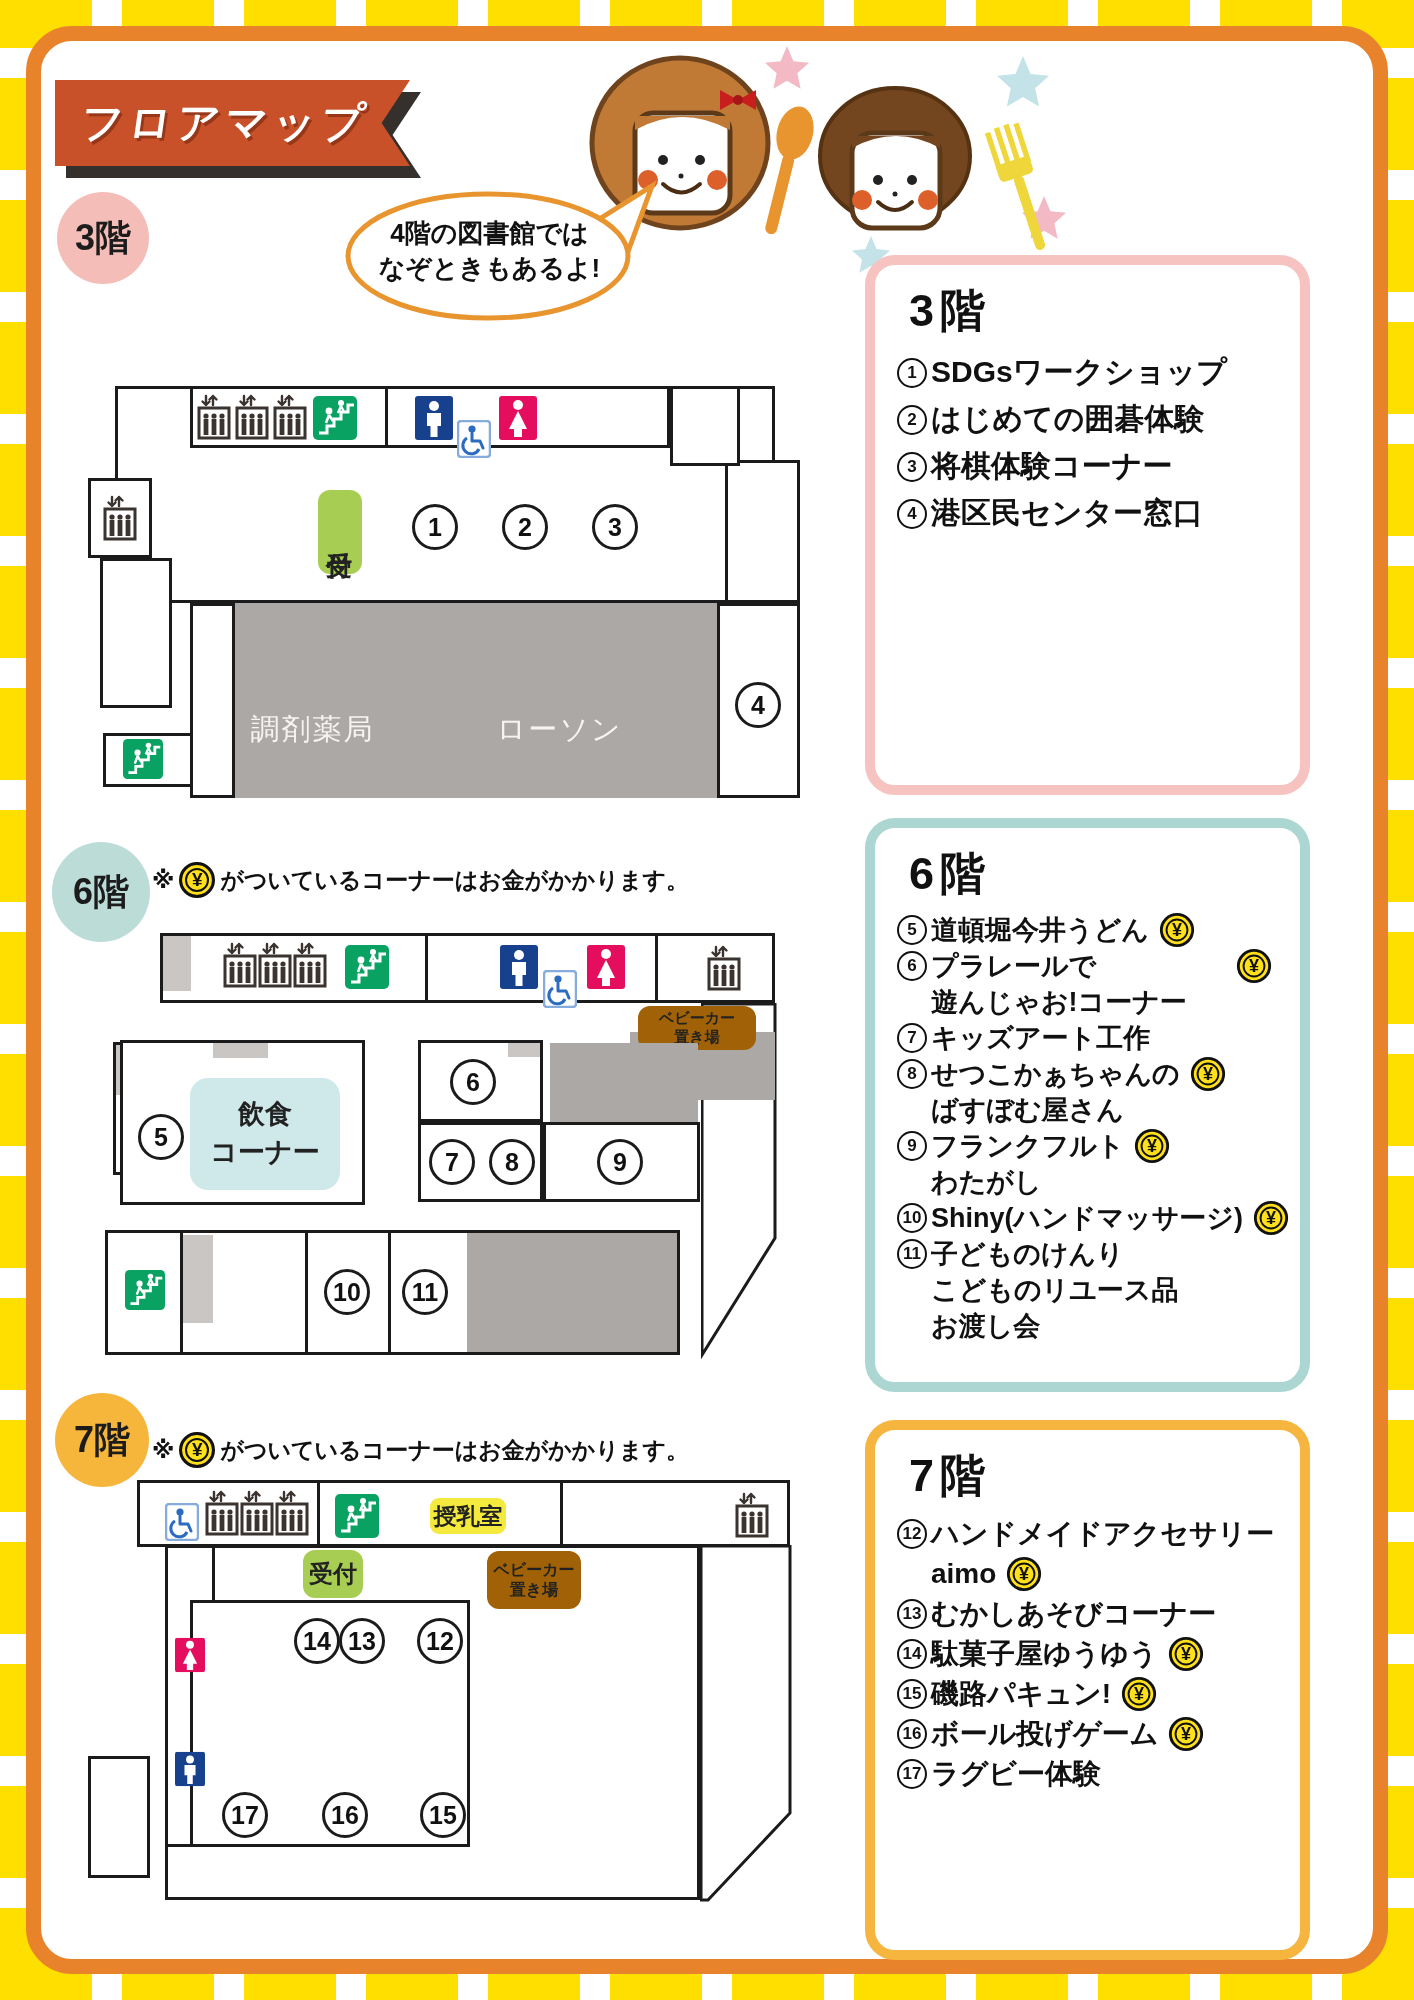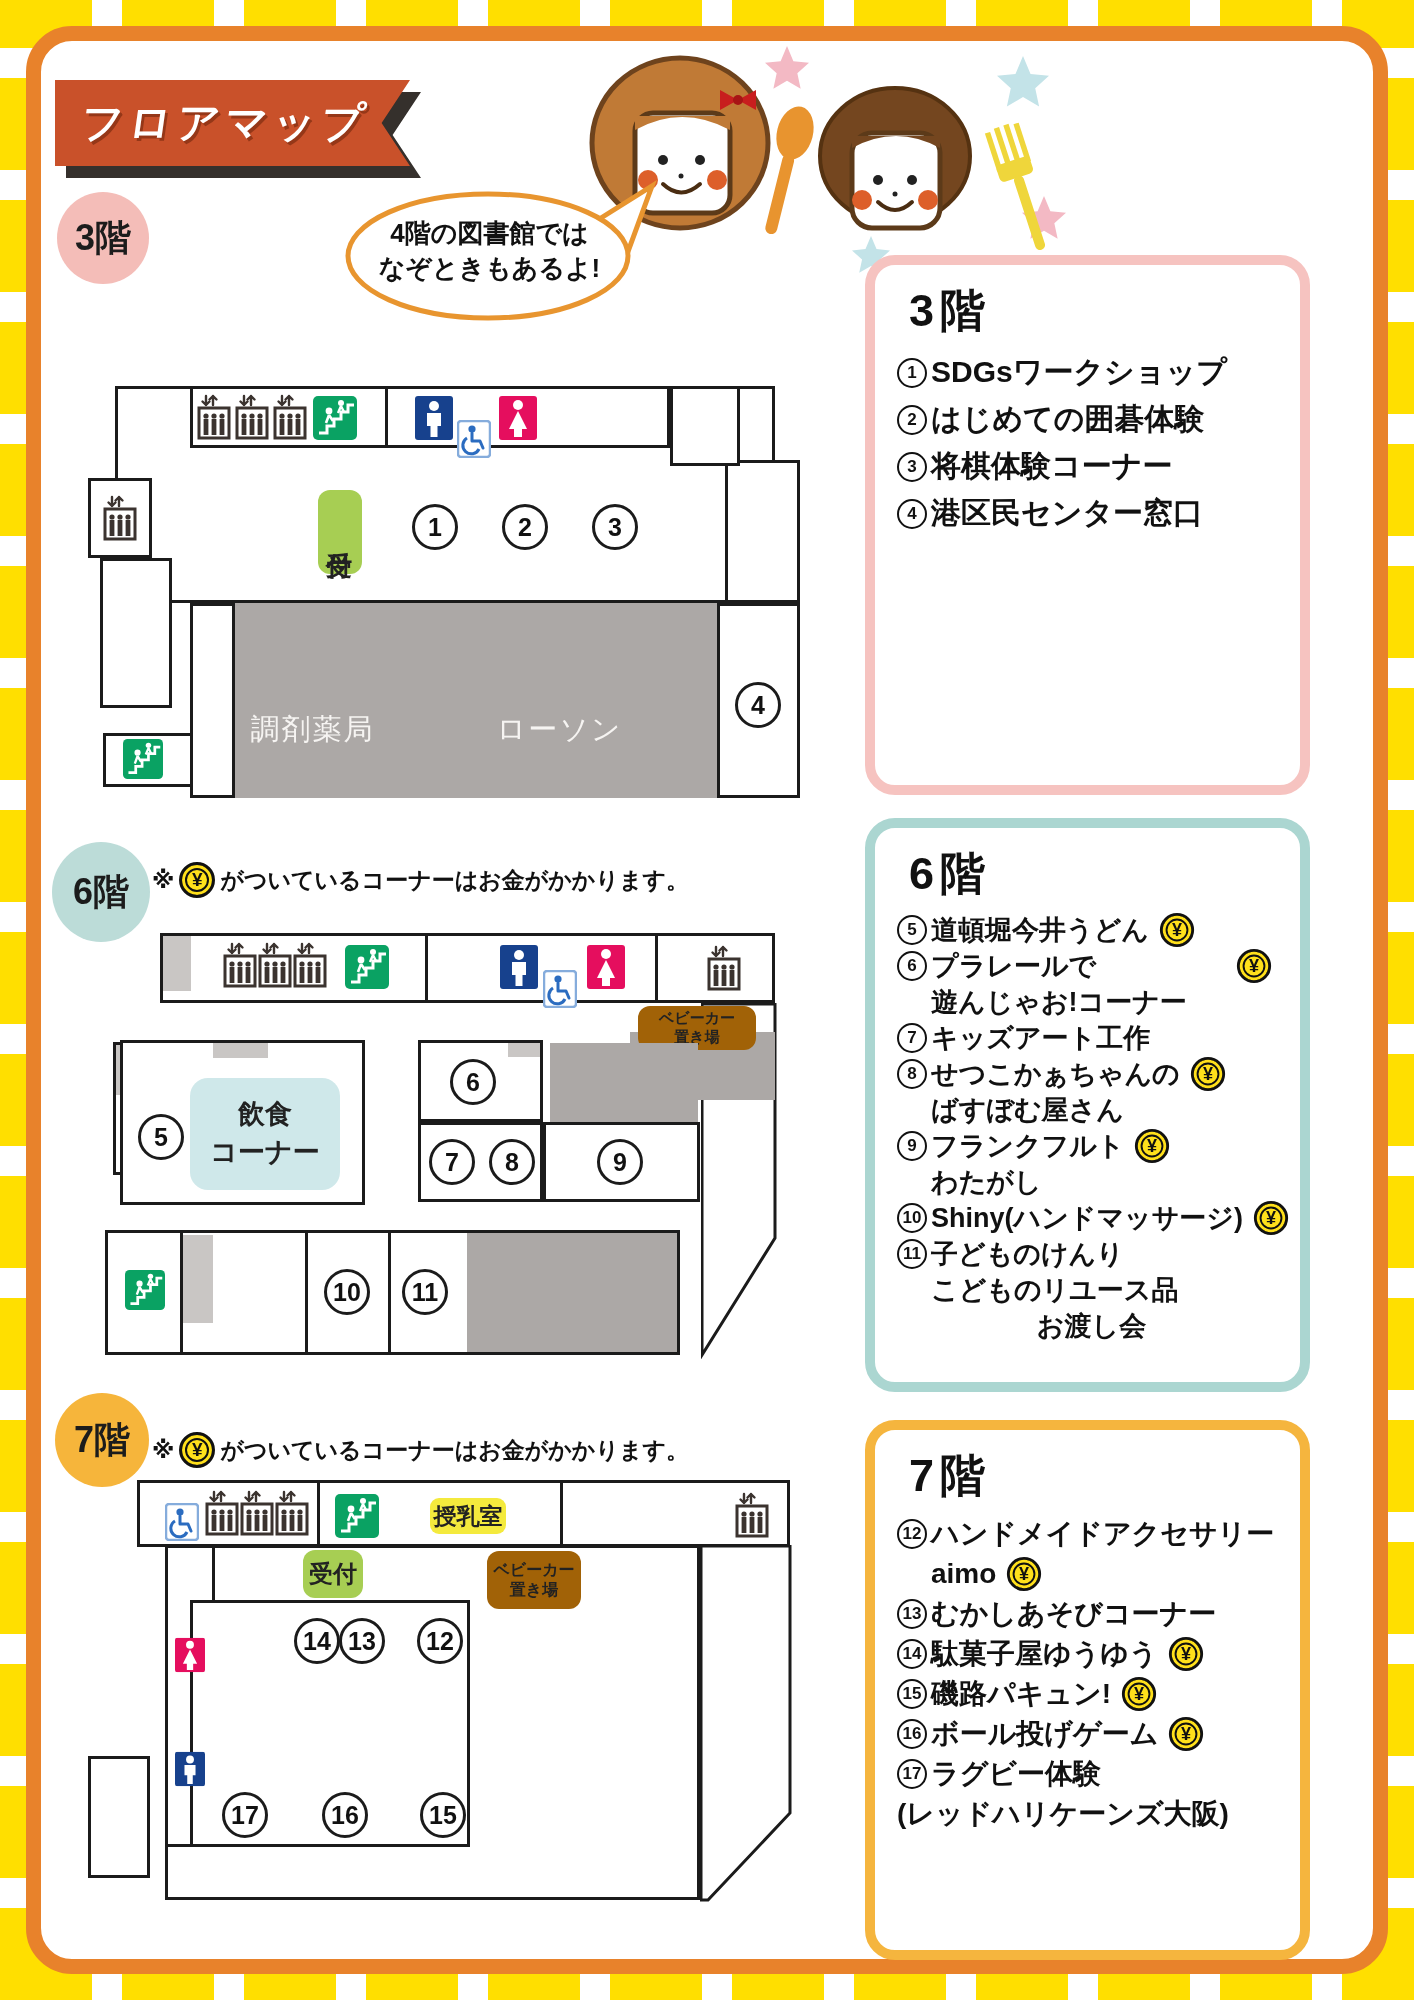--- a/index.html
+++ b/index.html
@@ -53,21 +53,21 @@
   .gray-label{position:absolute;color:#F6F4F2;letter-spacing:2px;text-align:center;font-size:29px;}
   
   .panel{position:absolute;left:865px;width:445px;background:#fff;border-radius:30px;box-sizing:border-box;overflow:hidden;}
   .panel h2{margin:16px 0 8px 34px;font-size:45px;letter-spacing:6px;color:#111;}
   .legend{margin:2px 14px 0 22px;font-weight:bold;color:#111;}
   .legend-row{display:flex;align-items:center;gap:4px;white-space:nowrap;}
   .badge-num{flex:none;width:30px;height:30px;border-radius:50%;border:2.5px solid #111;
      display:flex;align-items:center;justify-content:center;font-size:17px;font-weight:bold;box-sizing:border-box;}
   .legend-row .coin{margin-left:6px;transform:scale(.95);}
   .legend-row.coin-end .coin{margin-left:auto;margin-right:14px;}
-  .legend-row.align-right{justify-content:center;padding-right:34px;}
+  .legend-row.align-right{justify-content:flex-start;padding-right:34px;}
   .indent{padding-left:34px;}
   #panel3{top:255px;height:540px;border:10px solid #F6C3C0;}
   #panel6{top:818px;height:574px;border:10px solid #ABD6D1;}
   #panel7{top:1420px;height:540px;border:10px solid #F5B53E;}
   #panel3 .legend{font-size:30px;} #panel3 .legend-row{min-height:47px;}
   #panel6 .legend{font-size:27px;} #panel6 .legend-row{min-height:36px;}
   #panel7 .legend{font-size:28px;} #panel7 .legend-row{min-height:40px;}
 </style>
 </head>
 <body>
@@ -520,17 +520,14 @@
       </div>
       <div class="legend-row">
         <span class="badge-num">16</span>
         <span>ボール投げゲーム</span>
         <span class="coin">¥</span>
       </div>
       <div class="legend-row">
         <span class="badge-num">17</span>
         <span>ラグビー体験</span>
       </div>
-      <div class="legend-row">
-        <span>(レッドハリケーンズ大阪)</span>
-      </div>
     </div>
 </div>
 
 </body></html>

